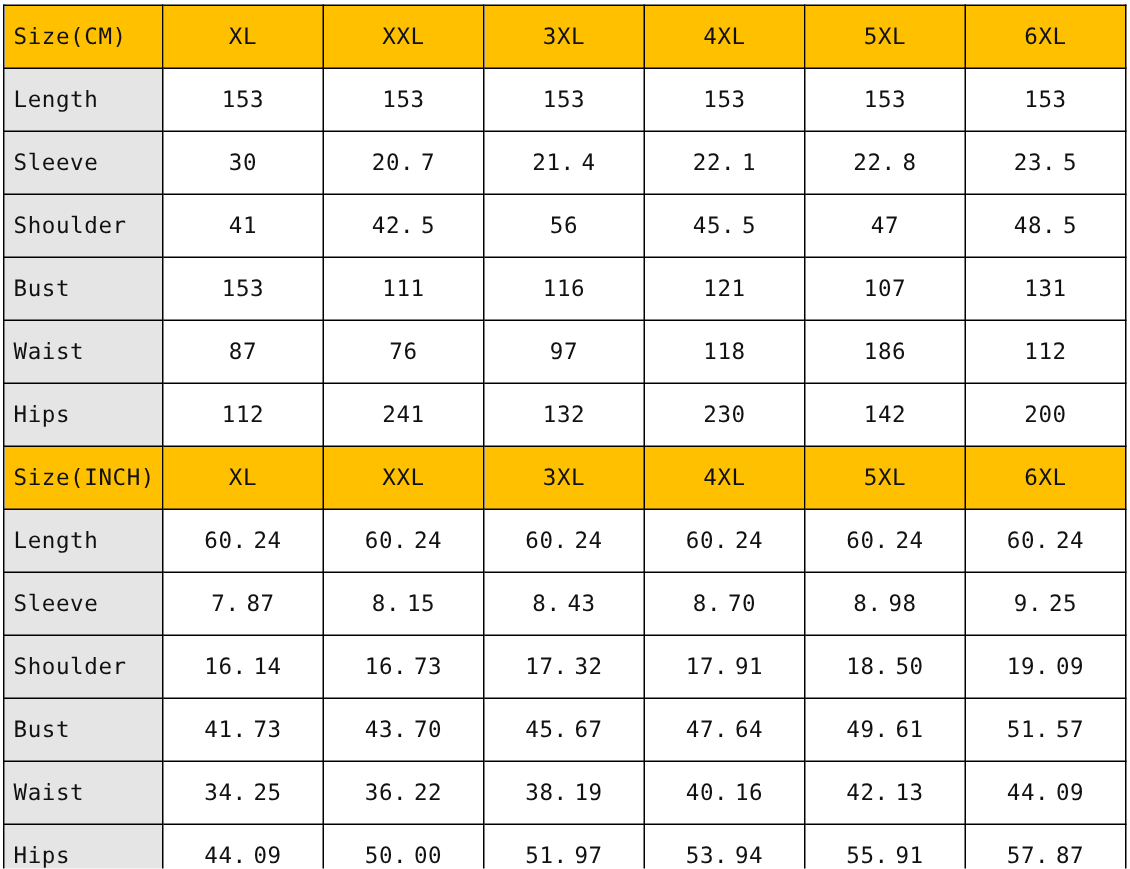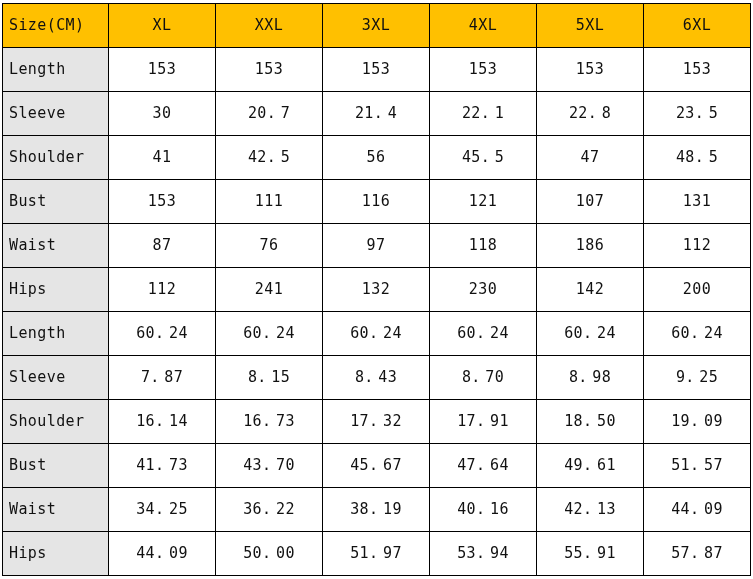--- a/index.html
+++ b/index.html
@@ -145,20 +145,29 @@
         </tr>
         <tr>
           <td class="row-label">Hips</td>
           <td class="value">112</td>
           <td class="value">241</td>
           <td class="value">132</td>
           <td class="value">230</td>
           <td class="value">142</td>
           <td class="value">200</td>
         </tr>
+        <tr class="header-row">
+          <td class="row-label">Size(INCH)</td>
+          <td>XL</td>
+          <td>XXL</td>
+          <td>3XL</td>
+          <td>4XL</td>
+          <td>5XL</td>
+          <td>6XL</td>
+        </tr>
         <tr>
           <td class="row-label">Length</td>
           <td class="value">60.<span class="dot-gap"></span>24</td>
           <td class="value">60.<span class="dot-gap"></span>24</td>
           <td class="value">60.<span class="dot-gap"></span>24</td>
           <td class="value">60.<span class="dot-gap"></span>24</td>
           <td class="value">60.<span class="dot-gap"></span>24</td>
           <td class="value">60.<span class="dot-gap"></span>24</td>
         </tr>
         <tr>

